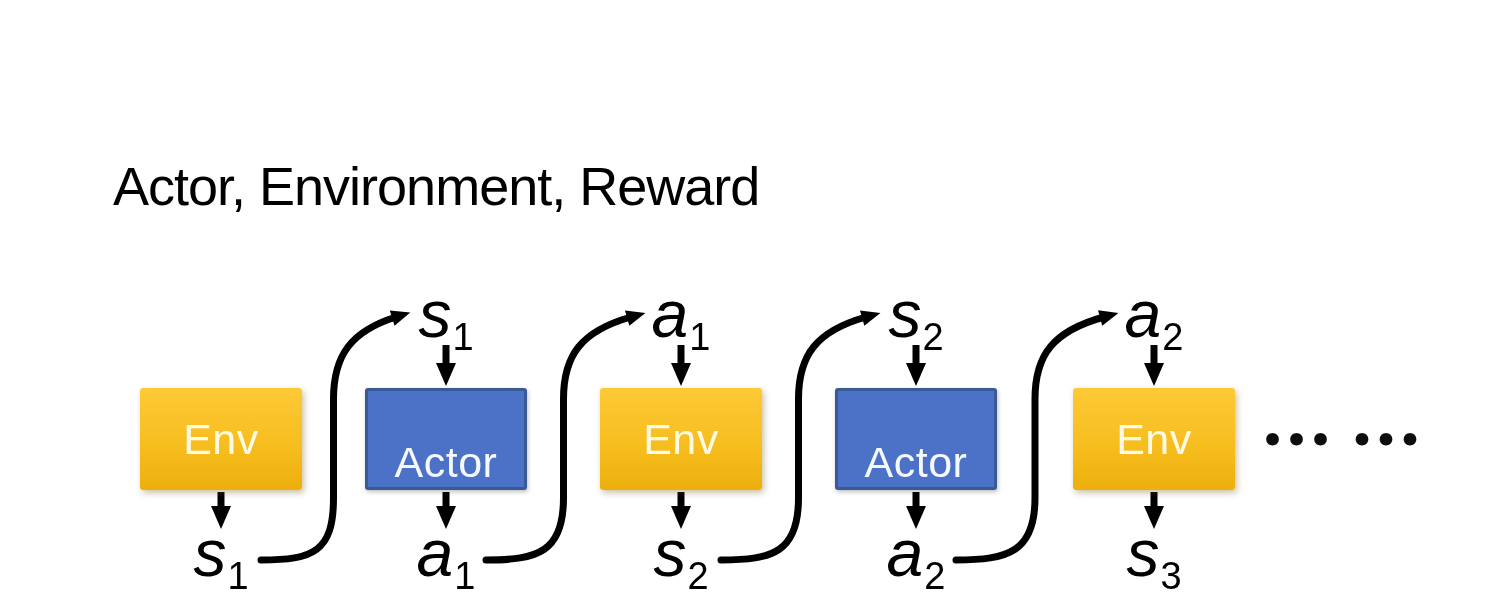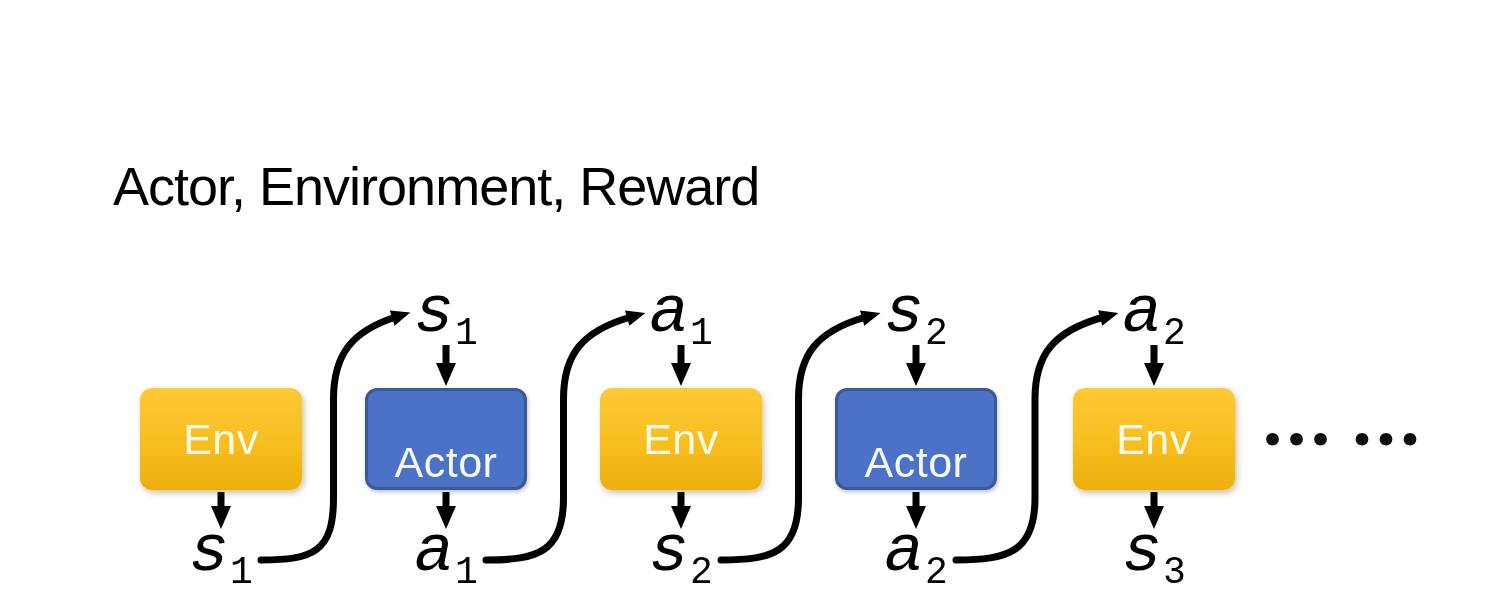--- a/index.html
+++ b/index.html
@@ -37,40 +37,40 @@
 
   .box {
     position: absolute;
     width: 162px;
     height: 102px;
     box-sizing: border-box;
     display: flex;
     align-items: center;
     justify-content: center;
     font-size: 43px;
-    border-radius: 12px;
+    border-radius: 3px;
     letter-spacing: 0.5px;
   }
   .box.env {
     background: linear-gradient(180deg, var(--env-top, #FEC937) 0%, #F7BE1F 55%, var(--env-bottom, #ECAF0D) 100%);
     color: var(--env-text, #FFFAE6);
     box-shadow: 2px 3px 6px rgba(110, 80, 0, 0.35);
   }
   .box.actor {
     background: var(--actor-fill, #4B72C6);
     border: 3px solid var(--actor-border, #3A5A96);
     color: var(--actor-text, #F5F8FF);
     box-shadow: 1px 2px 4px rgba(0, 0, 0, 0.25);
     align-items: flex-end;
   }
 
   .mathlabel {
     position: absolute;
     transform: translateX(-50%);
-    font-family: Liberation Mono, monospace;
+    font-family: Liberation Sans, sans-serif;
     font-style: italic;
     font-size: 66px;
     line-height: 1;
     color: #000;
     white-space: nowrap;
   }
   .mathlabel .sub {
     font-style: normal;
     font-size: 38px;
     vertical-align: -13px;

